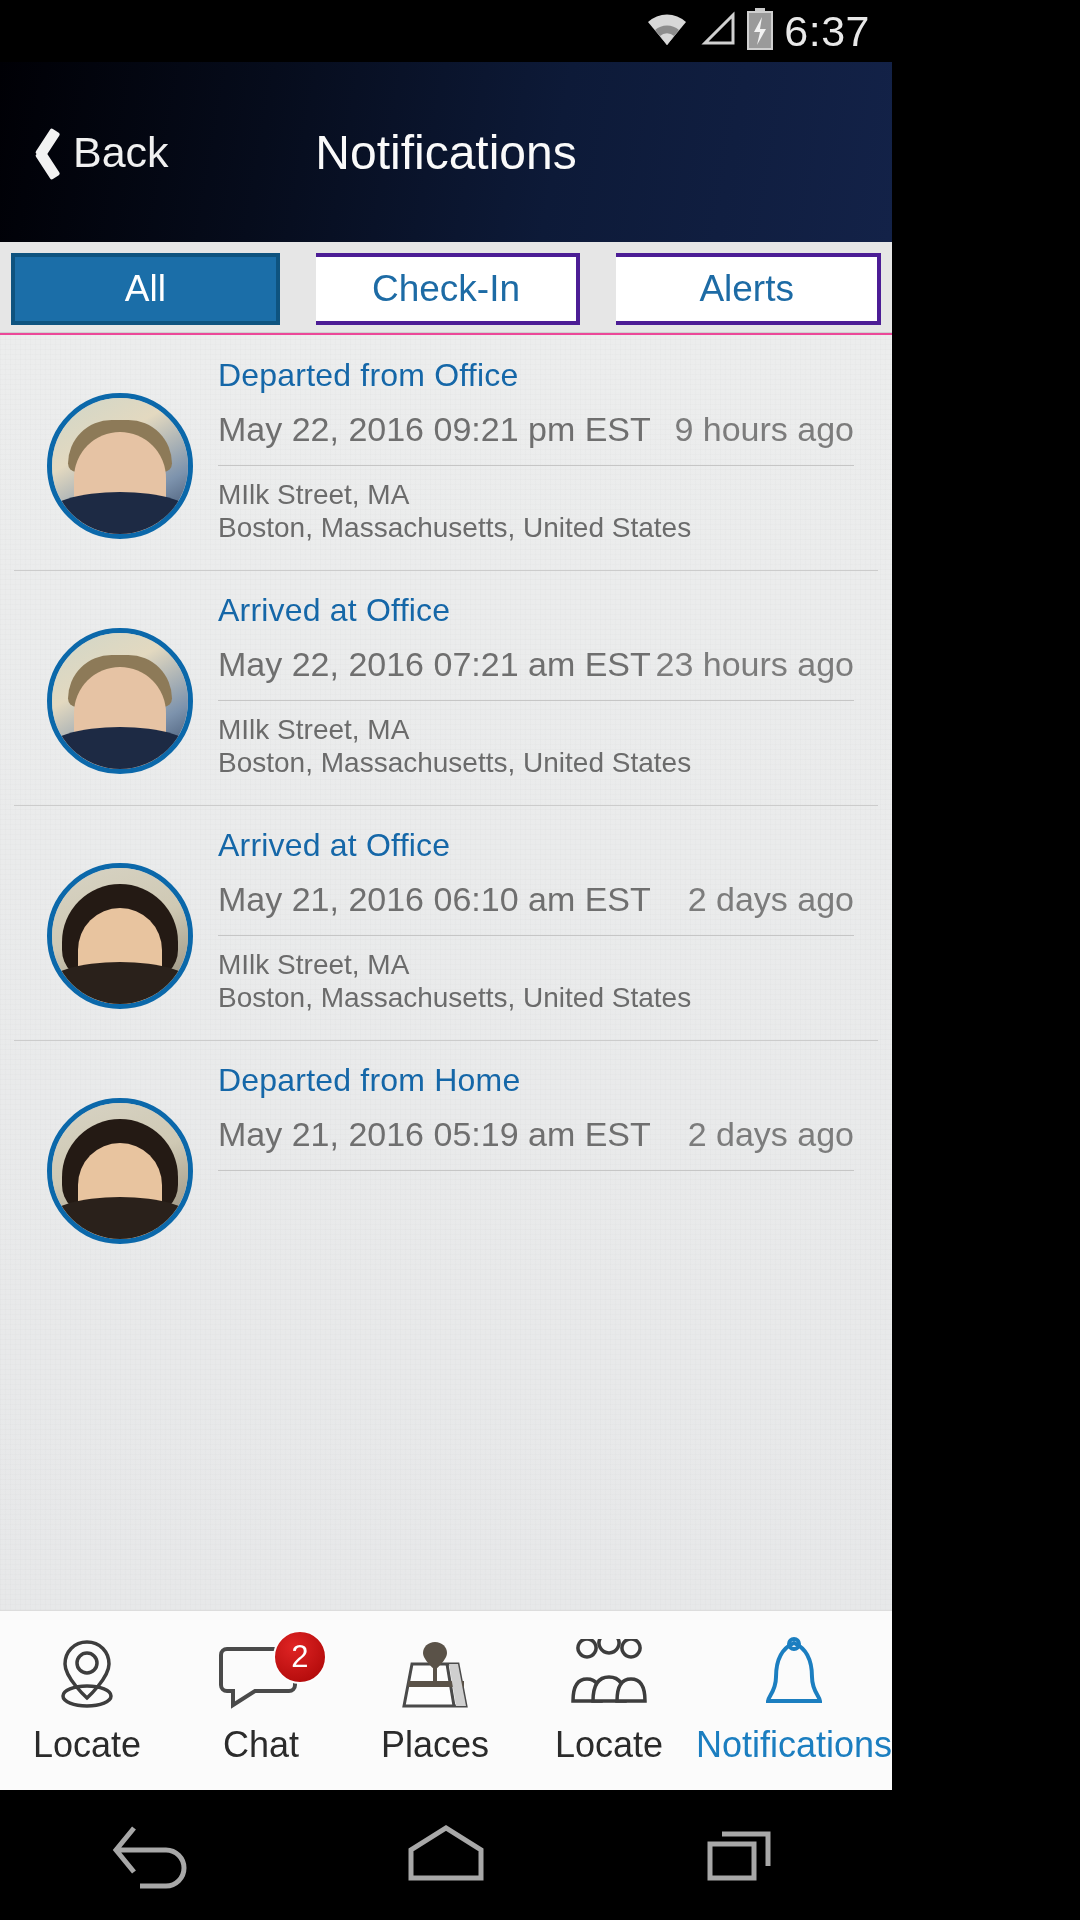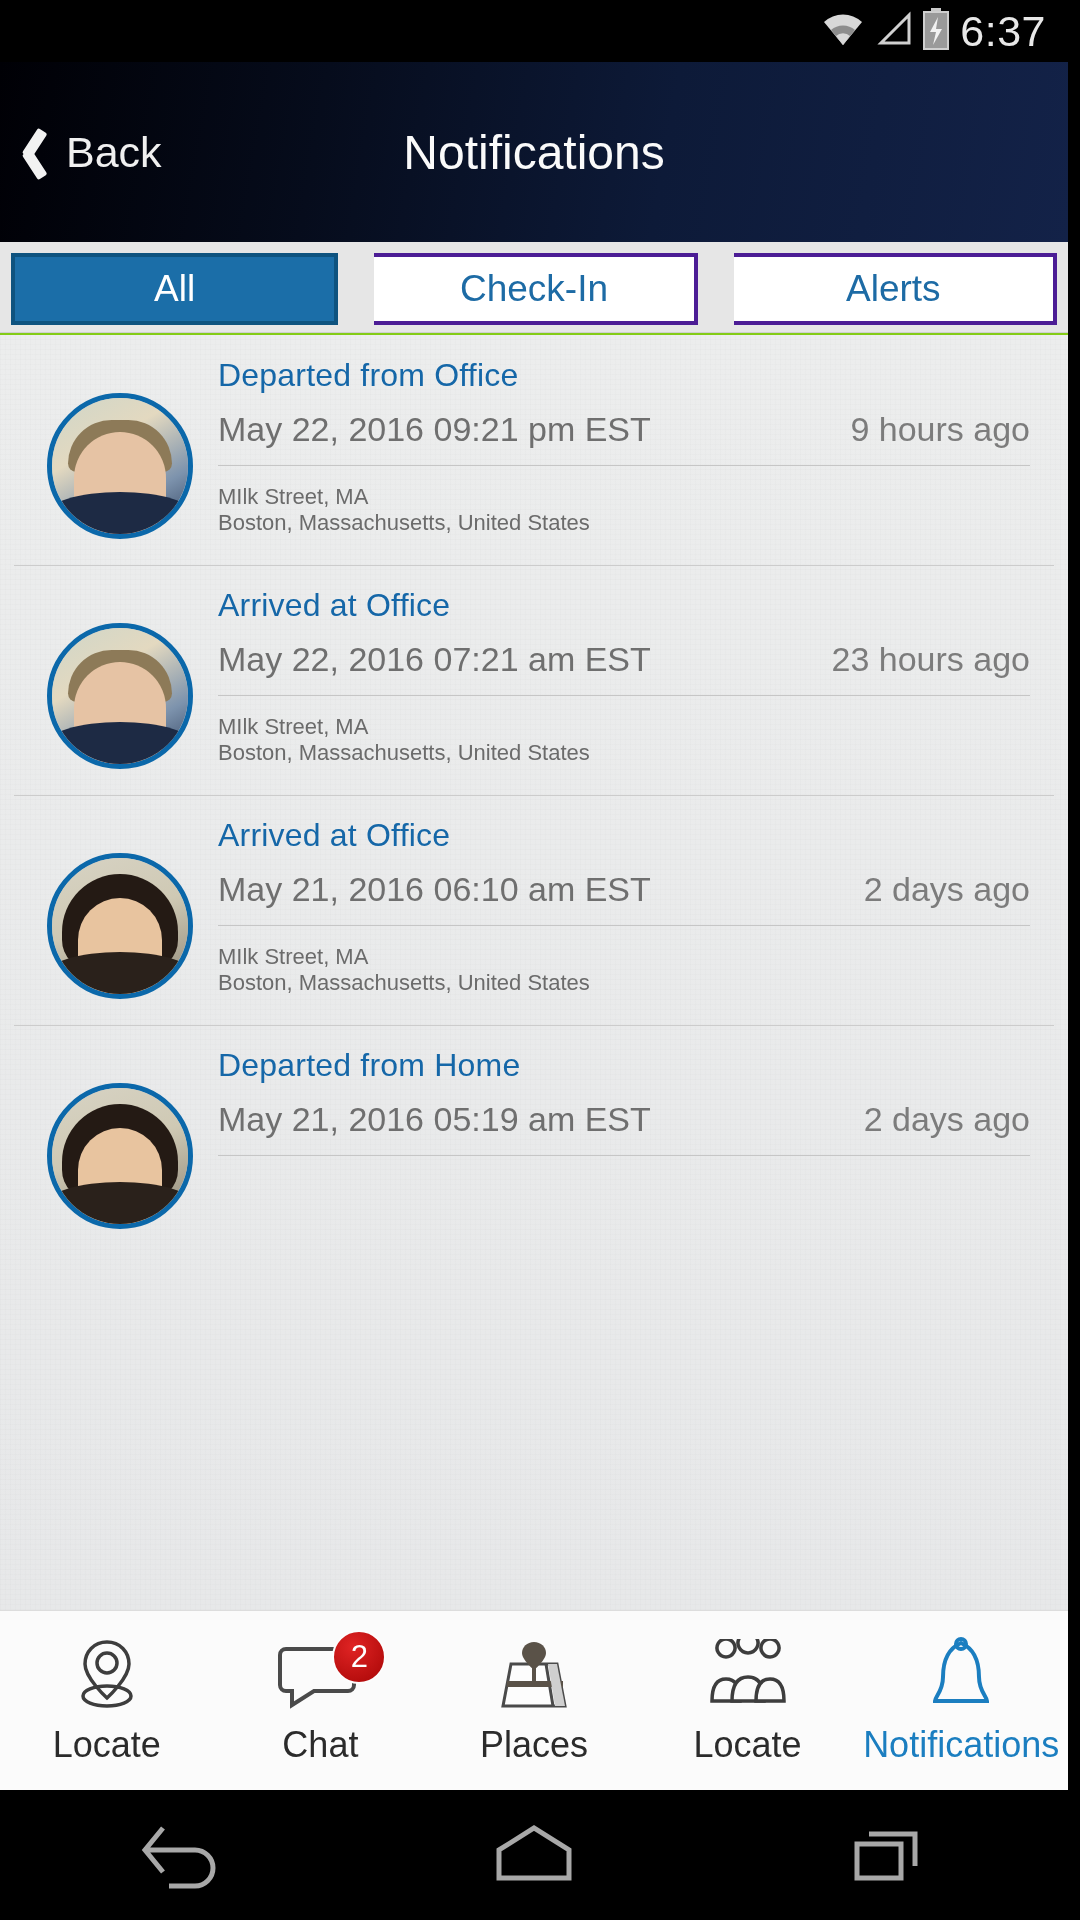--- a/index.html
+++ b/index.html
@@ -2,38 +2,38 @@
 <html><head>
 <meta charset="utf-8">
 <style>
   * { box-sizing: border-box; margin: 0; padding: 0; }
   html, body {
     width: 1080px; height: 1920px;
     background: #000;
     font-family: "Liberation Sans", sans-serif;
     overflow: hidden;
   }
-  #screen { position: relative; width: 1068px; height: 1920px; background: #84cc16; }
+  #screen { position: relative; width: 892px; height: 1920px; background: #ec4899; }
 
   
   .statusbar {
     height: 62px; background: #000; display: flex;
     align-items: center; justify-content: flex-end;
     padding-right: 22px; gap: 10px;
   }
   .sb-icons { display: flex; align-items: center; gap: 9px; }
   .sb-time { color: #e8e8e8; font-size: 43px; letter-spacing: .5px; line-height: 1; }
 
   
   .header {
     height: 180px; position: relative;
     background: linear-gradient(100deg,#000005 0%, #060c1c 30%, #0d1a38 62%, #132248 100%);
     display: flex; align-items: center;
   }
-  .back-btn { display: flex; align-items: center; gap: 28px; padding-left: 8px; height: 100%; }
+  .back-btn { display: flex; align-items: center; gap: 22px; padding-left: 21px; height: 100%; }
   .chev { width: 30px; height: 52px; position: relative; }
   .chev::before, .chev::after {
     content: ""; position: absolute; left: 13px; width: 11px; height: 30px;
     background: #f2f2f2; border-radius: 2px;
   }
   .chev::before { top: 0; transform: rotate(33deg); transform-origin: bottom center; }
   .chev::after  { top: 26px; transform: rotate(-33deg); transform-origin: top center; }
   .back-label { color: #f0f0f0; font-size: 43px; }
   .header-title {
     position: absolute; left: 0; right: 0; text-align: center;
@@ -99,21 +99,21 @@
   .av-b .body { background: #2a211b; }
 
   .content { flex: 1; padding-right: 16px; }
   .title { color: #1567a8; font-size: 32px; font-weight: normal; letter-spacing: .2px; }
   .meta {
     display: flex; justify-content: space-between; align-items: flex-end;
     margin-top: 16px; padding-bottom: 16px; border-bottom: 1px solid #c6c6c6;
   }
   .date { color: #6f6f6f; font-size: 34px; }
   .ago { color: #7c7c7c; font-size: 34px; }
-  .addr { margin-top: 18px; color: #6b6b6b; font-size: 22px; line-height: 1.18; }
+  .addr { margin-top: 12px; color: #6b6b6b; font-size: 28px; line-height: 1.18; }
   .addr .l2 { display: block; }
 
   
   .bottomnav {
     position: absolute; left: 0; right: 0; bottom: 130px; height: 180px;
     background: #fbfbfb; border-top: 1px solid #dddddd;
     display: flex; align-items: center;
   }
   .navitem {
     flex: 1; height: 100%; display: flex; flex-direction: column;

